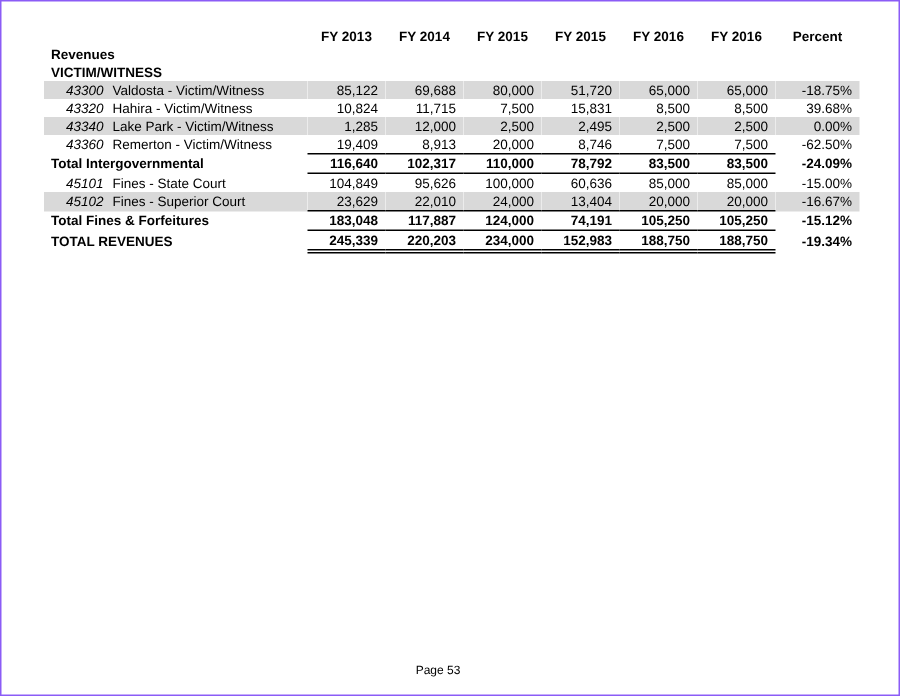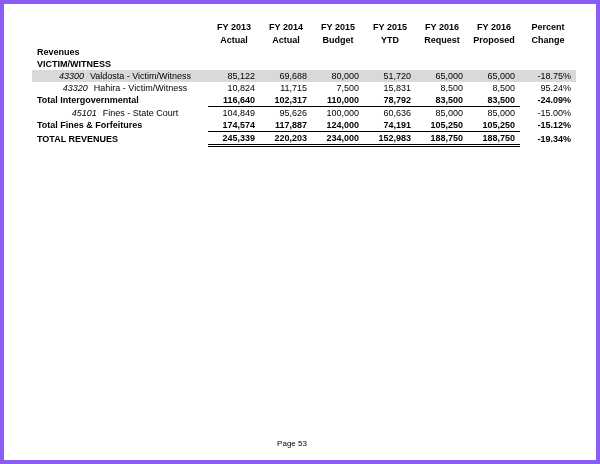--- a/index.html
+++ b/index.html
@@ -7,42 +7,42 @@
     width: 600px; height: 464px;
     background: #ffffff;
     font-family: "Liberation Sans", sans-serif;
     color: #000;
     position: relative;
     overflow: hidden;
   }
   .page {
     position: absolute; inset: 0;
     background: #fff;
-    border: 4px solid #8b5cf6;
+    border: 1px solid #8b5cf6;
     box-sizing: border-box;
   }
   table.budget {
     position: absolute; left: 28px; top: 16px;
     border-collapse: collapse;
     table-layout: fixed;
     width: 544px;
     font-size: 9px;
   }
   th, td {
     padding: 0 5px;
     height: 12px;
     line-height: 12px;
     white-space: nowrap;
     overflow: hidden;
     font-weight: normal;
     box-sizing: border-box;
   }
   thead th { font-weight: bold; text-align: center; height: 13px; }
   td.lbl { text-align: left; padding-left: 5px; }
-  tr.detail td.lbl { padding-left: 15px; text-align: center; }
+  tr.detail td.lbl { padding-left: 15px; }
   td.num, td.pct { text-align: right; }
   tr.section td, tr.total td, tr.grand_total td { font-weight: bold; }
   .acct { font-style: italic; margin-right: 6px; }
   tr.shaded td { background: #d9d9d9; }
   tr.rule-below td.num { border-bottom: 1px solid #000; }
   tr.total td.num { border-bottom: 1px solid #000; }
   tr.grand_total td.num { border-bottom: 3px double #000; margin-top: 16px; }
   .footer {
     position: absolute; left: 0; right: 16px; bottom: 12px;
     text-align: center;
@@ -67,30 +67,20 @@
     <thead>
       <tr>
         <th class="lbl"></th>
         <th>FY 2013</th>
         <th>FY 2014</th>
         <th>FY 2015</th>
         <th>FY 2015</th>
         <th>FY 2016</th>
         <th>FY 2016</th>
         <th>Percent</th>
-      </tr>
-      <tr>
-        <th class="lbl"></th>
-        <th>Actual</th>
-        <th>Actual</th>
-        <th>Budget</th>
-        <th>YTD</th>
-        <th>Request</th>
-        <th>Proposed</th>
-        <th>Change</th>
       </tr>
     </thead>
     <tbody>
         <tr class="section">
           <td class="lbl">Revenues</td>
           <td class="num"></td>
           <td class="num"></td>
           <td class="num"></td>
           <td class="num"></td>
           <td class="num"></td>
@@ -118,21 +108,41 @@
           <td class="pct">-18.75%</td>
         </tr>
         <tr class="detail">
           <td class="lbl"><span class="acct">43320</span><span>Hahira - Victim/Witness</span></td>
           <td class="num">10,824</td>
           <td class="num">11,715</td>
           <td class="num">7,500</td>
           <td class="num">15,831</td>
           <td class="num">8,500</td>
           <td class="num">8,500</td>
-          <td class="pct">95.24%</td>
+          <td class="pct">39.68%</td>
+        </tr>
+        <tr class="detail shaded">
+          <td class="lbl"><span class="acct">43340</span><span>Lake Park - Victim/Witness</span></td>
+          <td class="num">1,285</td>
+          <td class="num">12,000</td>
+          <td class="num">2,500</td>
+          <td class="num">2,495</td>
+          <td class="num">2,500</td>
+          <td class="num">2,500</td>
+          <td class="pct">0.00%</td>
+        </tr>
+        <tr class="detail rule-below">
+          <td class="lbl"><span class="acct">43360</span><span>Remerton - Victim/Witness</span></td>
+          <td class="num">19,409</td>
+          <td class="num">8,913</td>
+          <td class="num">20,000</td>
+          <td class="num">8,746</td>
+          <td class="num">7,500</td>
+          <td class="num">7,500</td>
+          <td class="pct">-62.50%</td>
         </tr>
         <tr class="total">
           <td class="lbl">Total Intergovernmental</td>
           <td class="num">116,640</td>
           <td class="num">102,317</td>
           <td class="num">110,000</td>
           <td class="num">78,792</td>
           <td class="num">83,500</td>
           <td class="num">83,500</td>
           <td class="pct">-24.09%</td>
@@ -140,23 +150,33 @@
         <tr class="detail">
           <td class="lbl"><span class="acct">45101</span><span>Fines - State Court</span></td>
           <td class="num">104,849</td>
           <td class="num">95,626</td>
           <td class="num">100,000</td>
           <td class="num">60,636</td>
           <td class="num">85,000</td>
           <td class="num">85,000</td>
           <td class="pct">-15.00%</td>
         </tr>
+        <tr class="detail shaded rule-below">
+          <td class="lbl"><span class="acct">45102</span><span>Fines - Superior Court</span></td>
+          <td class="num">23,629</td>
+          <td class="num">22,010</td>
+          <td class="num">24,000</td>
+          <td class="num">13,404</td>
+          <td class="num">20,000</td>
+          <td class="num">20,000</td>
+          <td class="pct">-16.67%</td>
+        </tr>
         <tr class="total">
           <td class="lbl">Total Fines &amp; Forfeitures</td>
-          <td class="num">174,574</td>
+          <td class="num">183,048</td>
           <td class="num">117,887</td>
           <td class="num">124,000</td>
           <td class="num">74,191</td>
           <td class="num">105,250</td>
           <td class="num">105,250</td>
           <td class="pct">-15.12%</td>
         </tr>
         <tr class="grand_total">
           <td class="lbl">TOTAL REVENUES</td>
           <td class="num">245,339</td>

